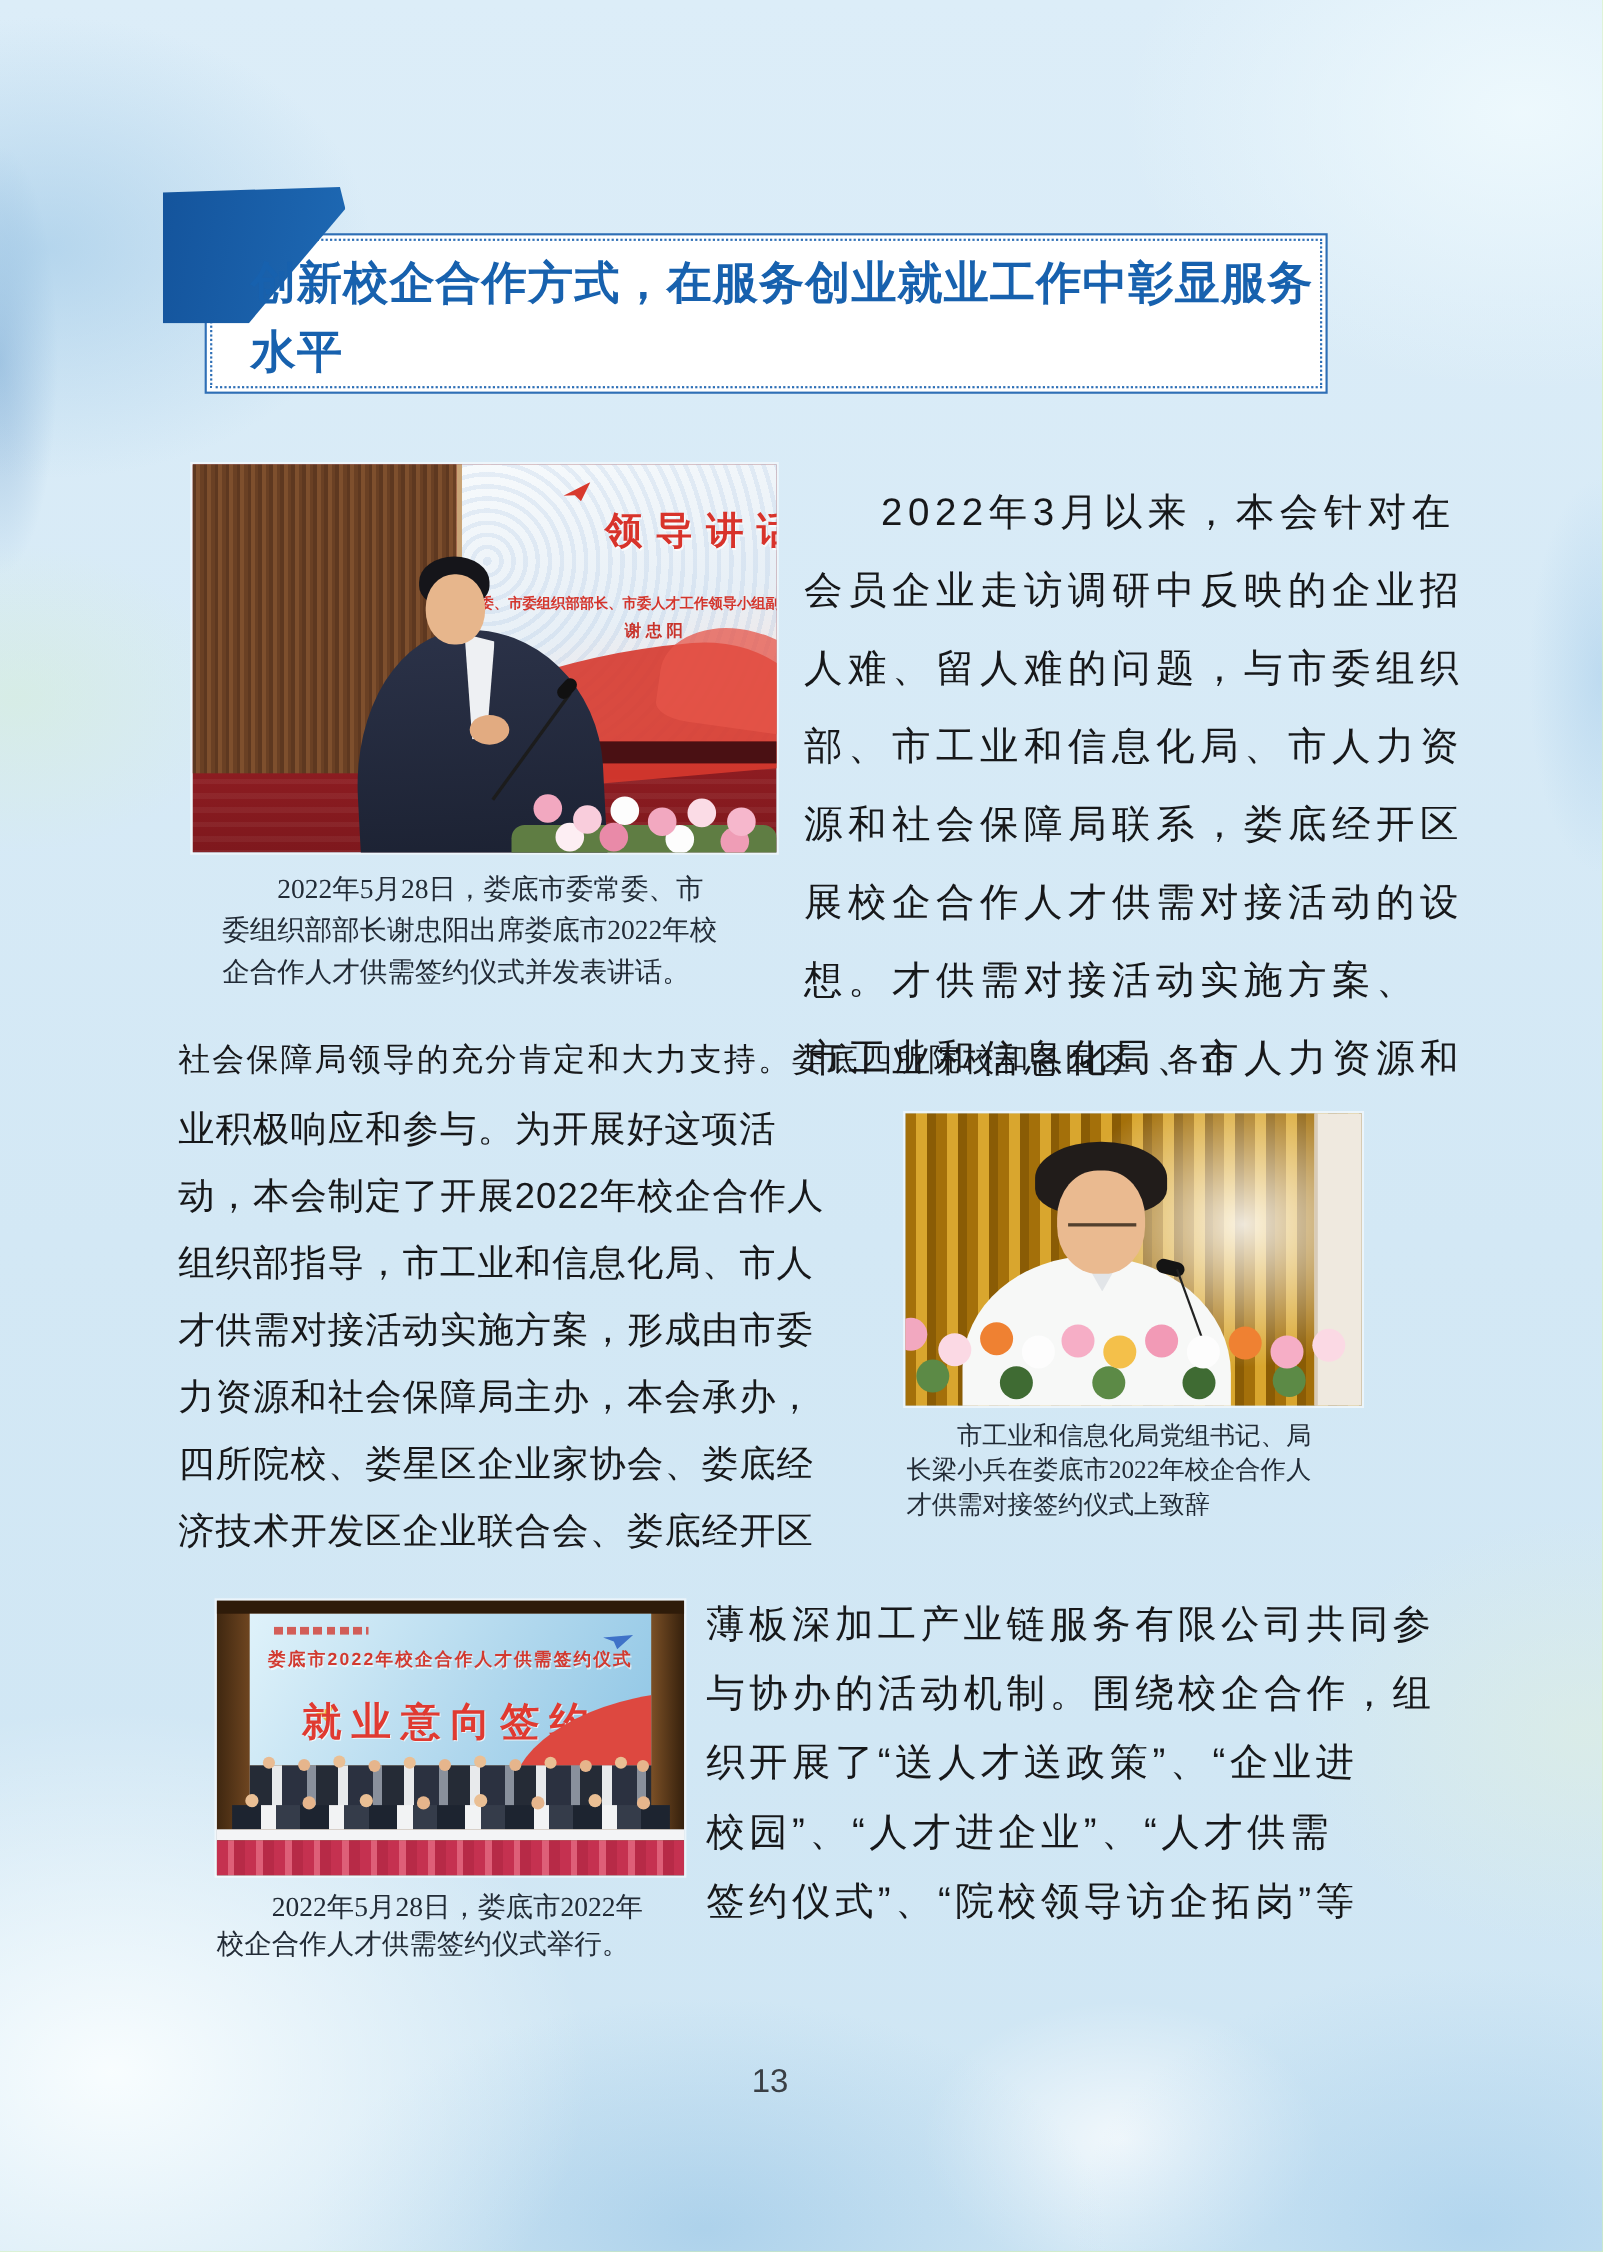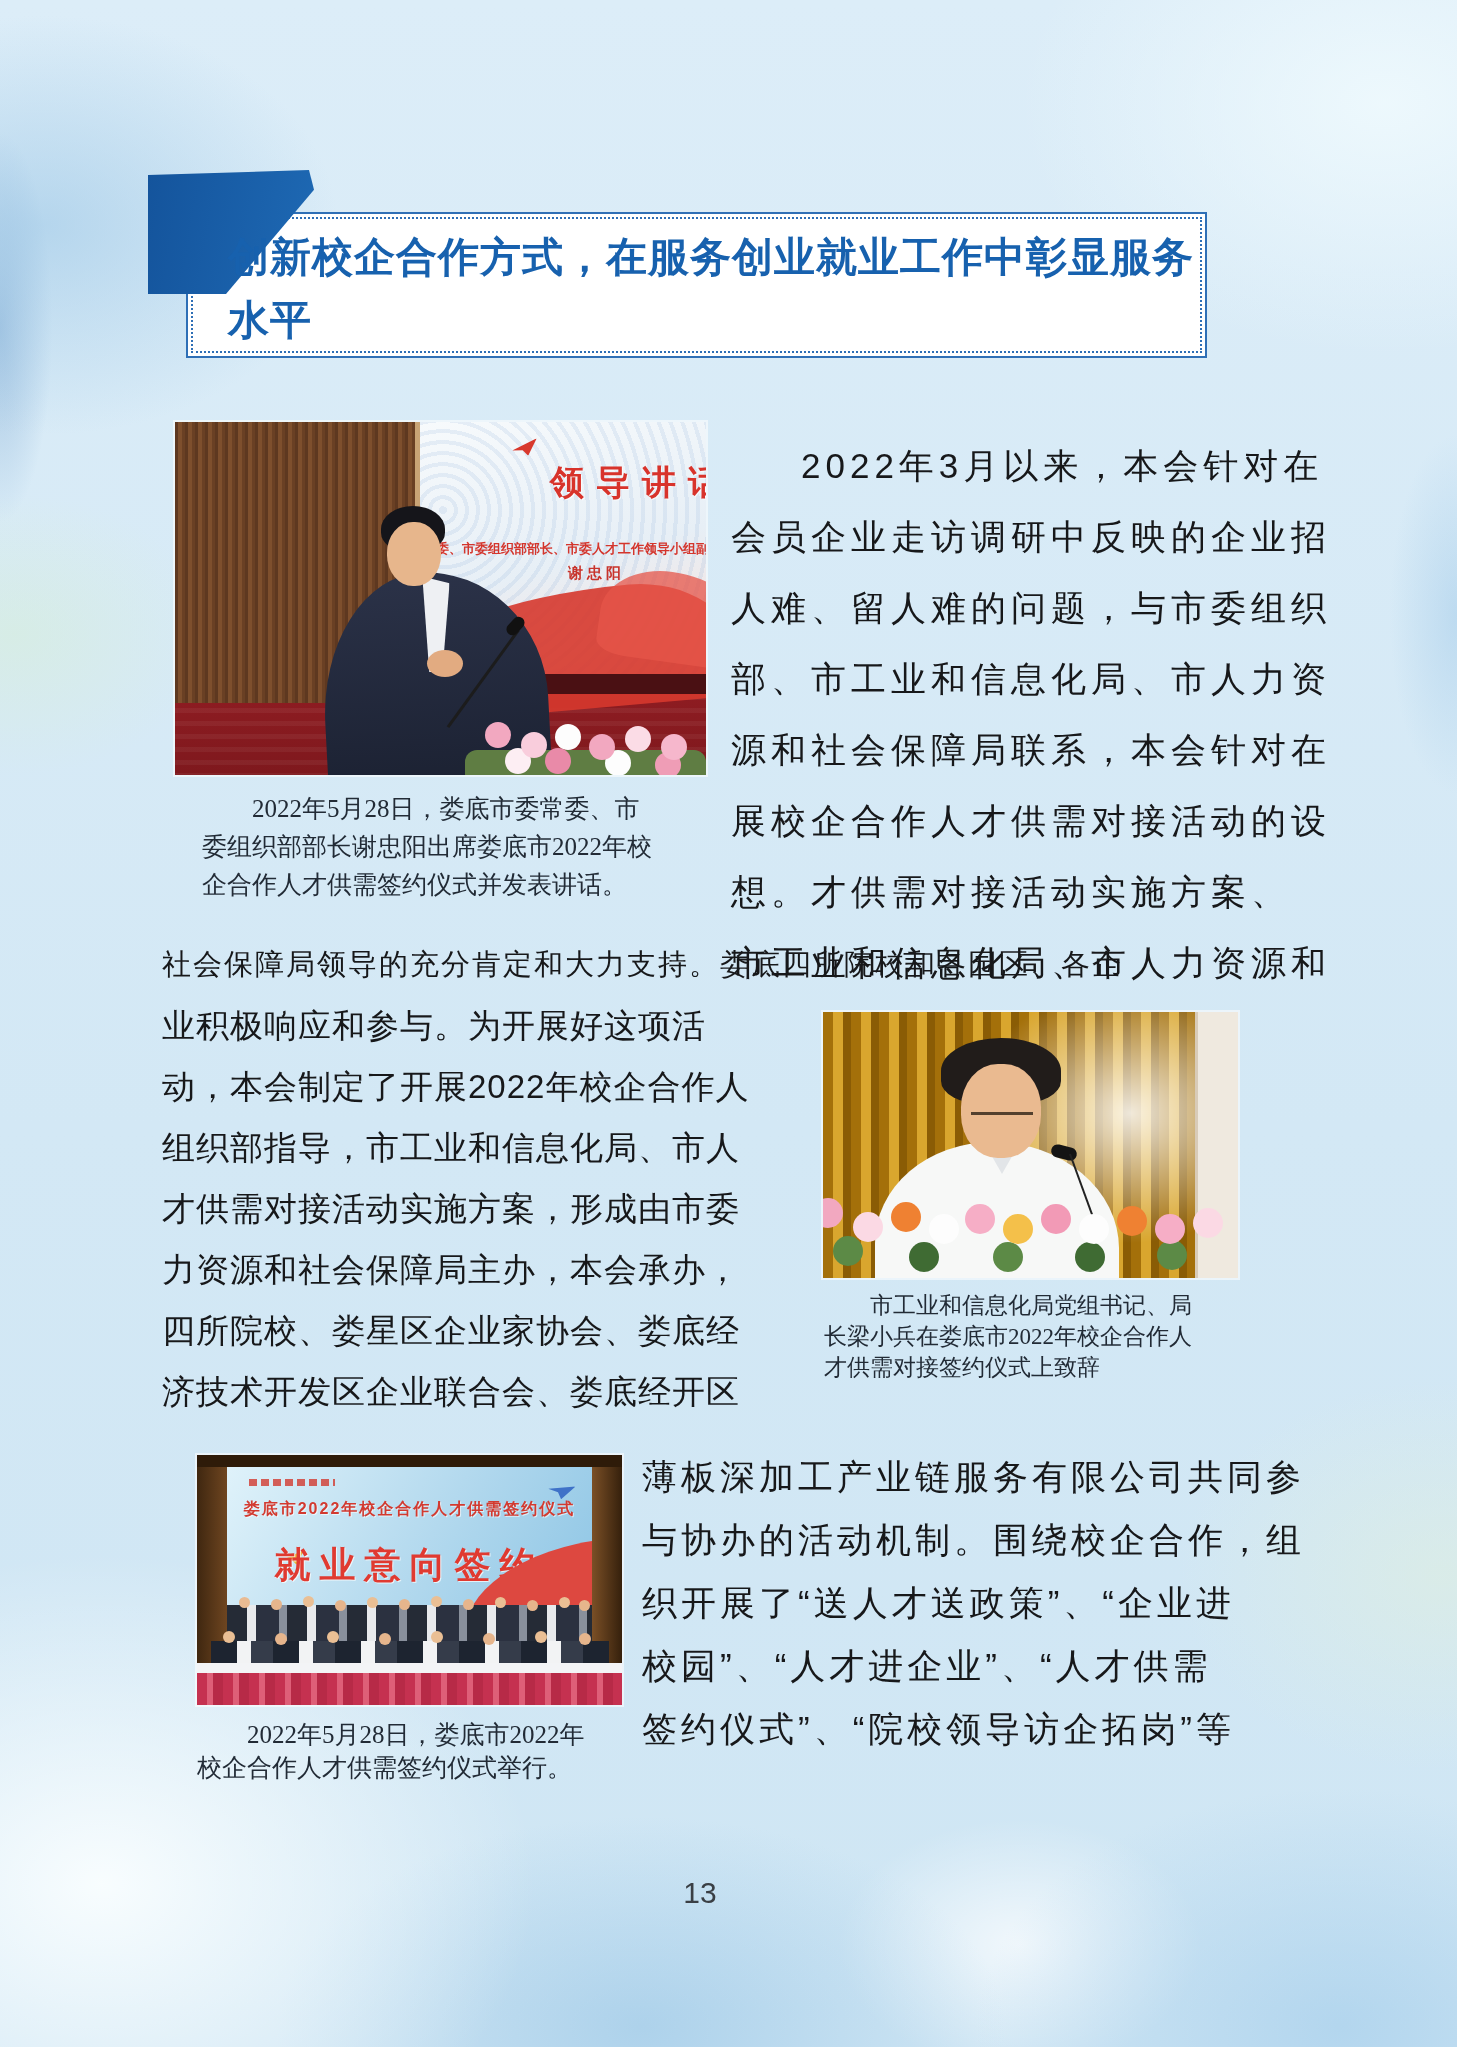--- a/index.html
+++ b/index.html
@@ -175,21 +175,21 @@
     <div class="line indent">2022年5月28日，娄底市委常委、市</div>
     <div class="line">委组织部部长谢忠阳出席娄底市2022年校</div>
     <div class="line">企合作人才供需签约仪式并发表讲话。</div>
   </div>
 
   <div class="bodytxt" id="para1">
     <div class="line indent">2022年3月以来，本会针对在</div>
     <div class="line">会员企业走访调研中反映的企业招</div>
     <div class="line">人难、留人难的问题，与市委组织</div>
     <div class="line">部、市工业和信息化局、市人力资</div>
-    <div class="line">源和社会保障局联系，本会针对在</div>
+    <div class="line">源和社会保障局联系，娄底经开区</div>
     <div class="line">展校企合作人才供需对接活动的设</div>
     <div class="line">想。才供需对接活动实施方案、</div>
     <div class="line">市工业和信息化局、市人力资源和</div>
   </div>
 
   <div class="bodytxt" id="bridge">
     <div class="line">社会保障局领导的充分肯定和大力支持。娄底四所院校和各园区、各企</div>
   </div>
 
   <div class="bodytxt" id="para2">

